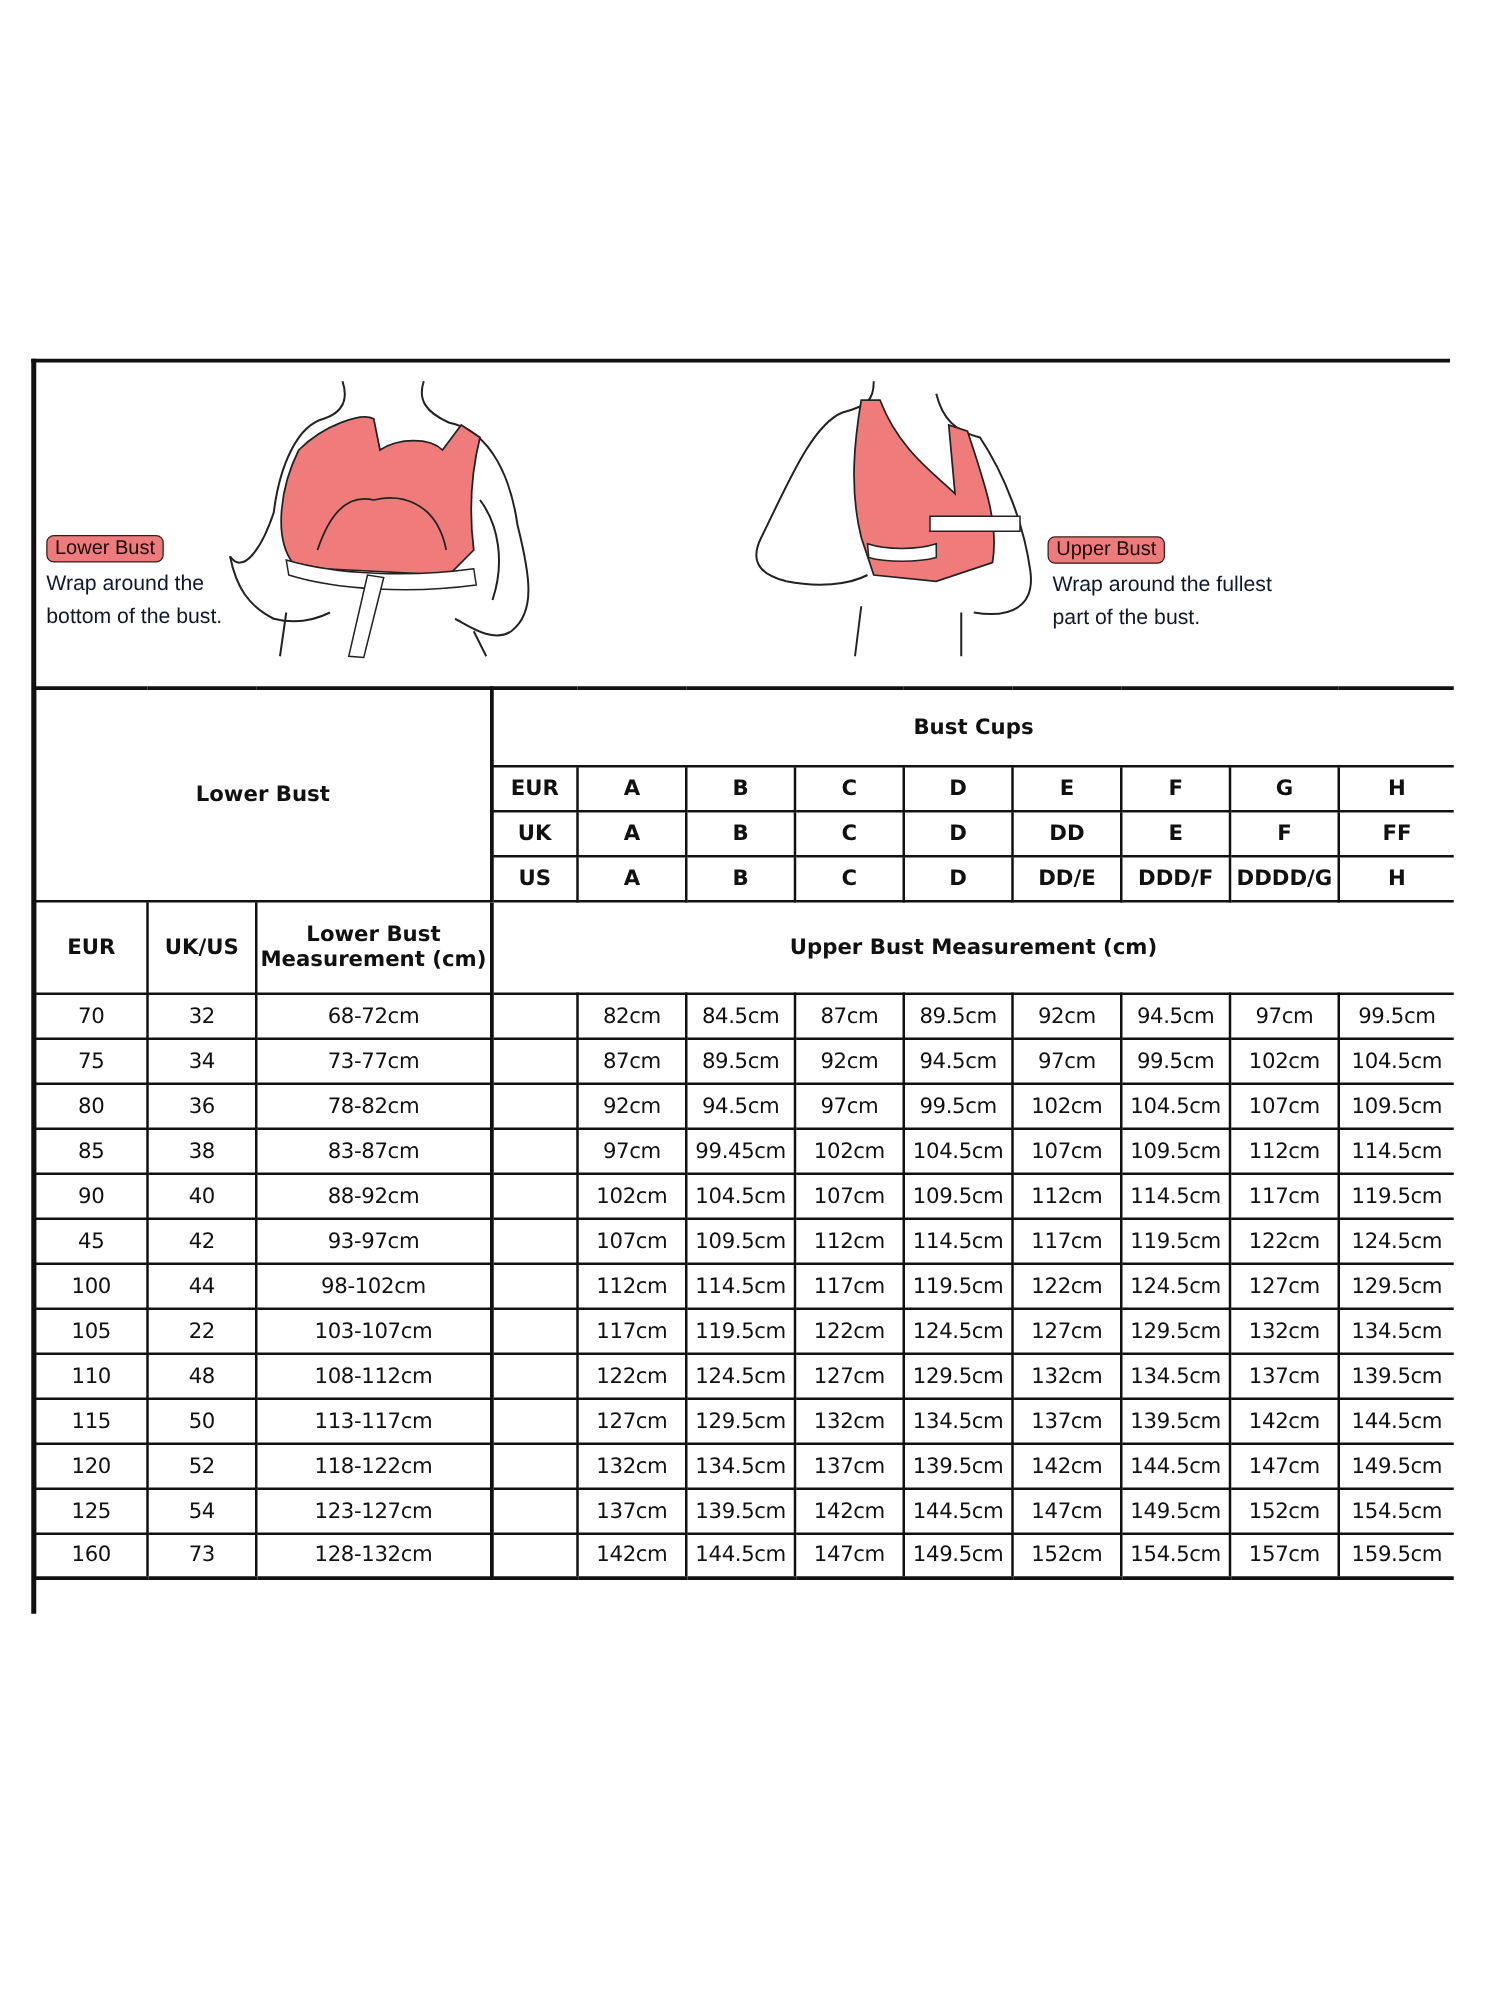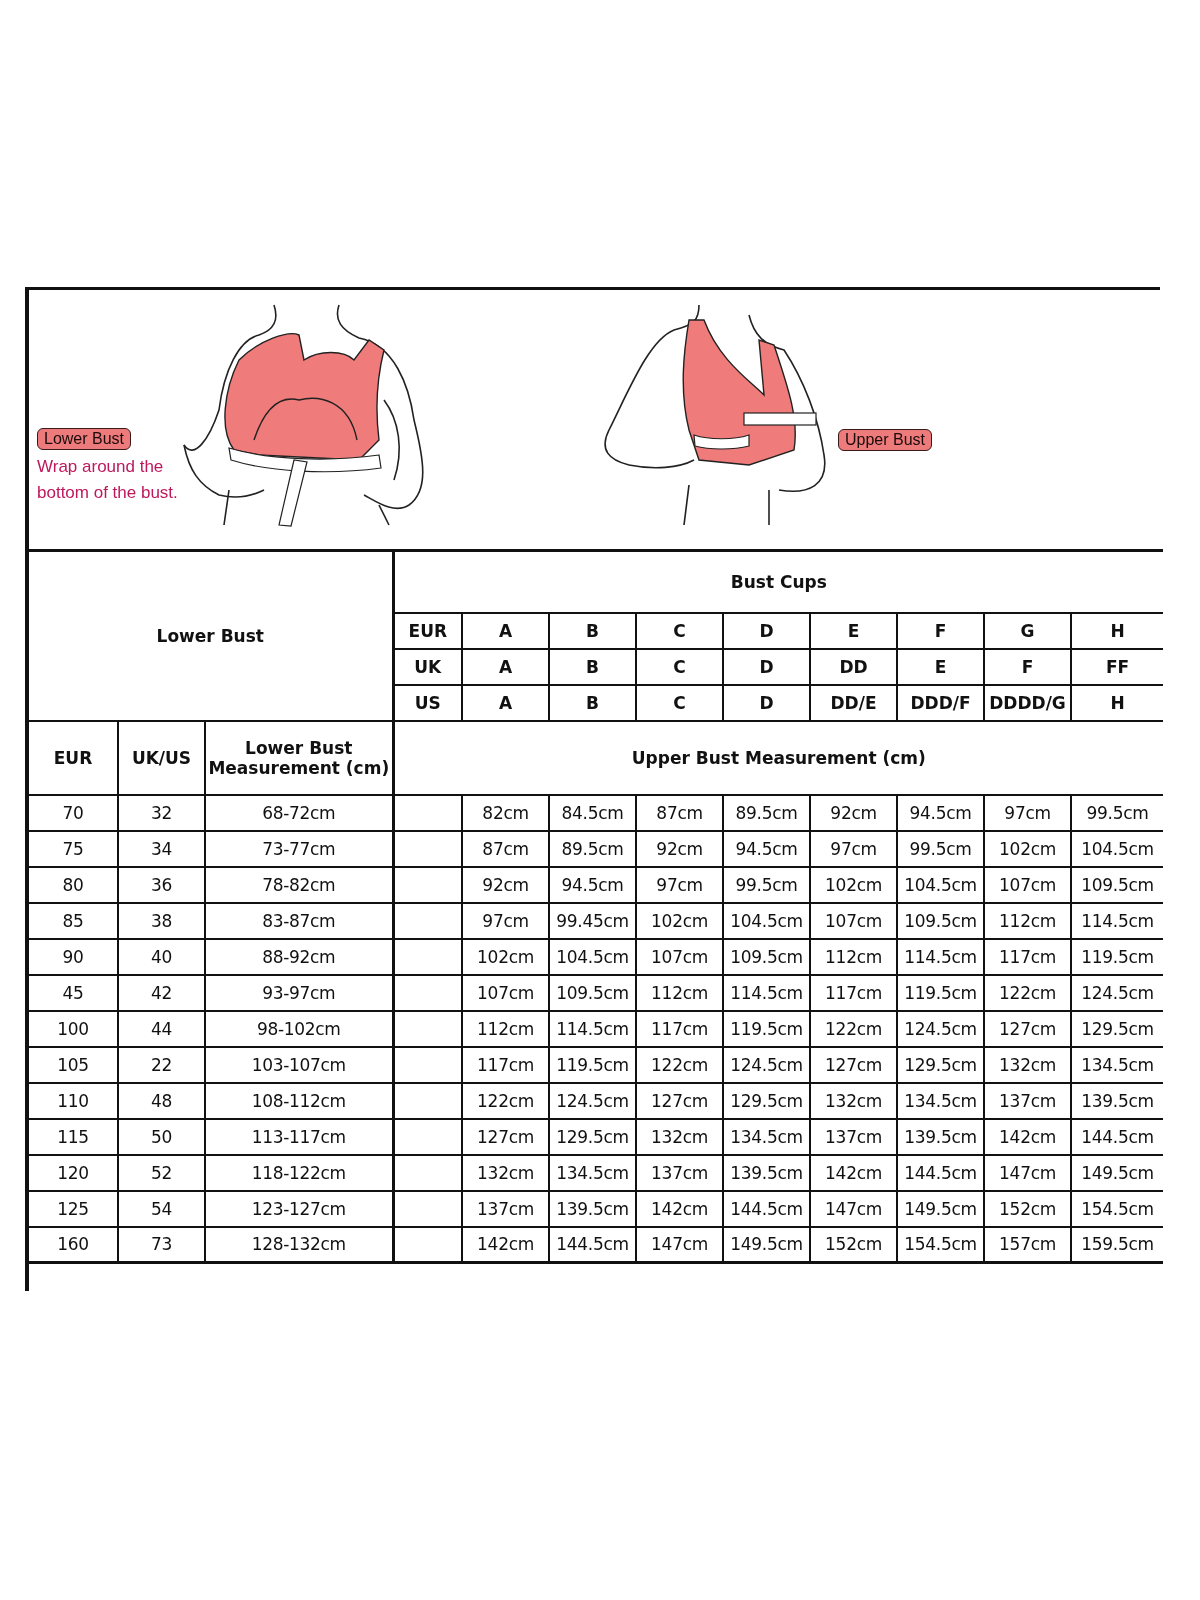--- a/index.html
+++ b/index.html
@@ -10,21 +10,21 @@
            border-top: 3px solid #111; border-left: 4px solid #111; box-sizing: border-box; }
 
   .illus { position: absolute; left: 0; top: 0; width: 1131px; height: 258px; }
   .illus .fig { position: absolute; }
   .fig-left { left: 150px; top: 10px; width: 270px; height: 230px; }
   .fig-right { left: 570px; top: 10px; width: 250px; height: 230px; }
 
   .tag { position: absolute; background: #ee7b7b; border: 1.5px solid #3a1a1a; border-radius: 6px;
          font-family: "Liberation Sans", sans-serif; font-size: 16px; padding: 1px 6px; color: #1a0a0a; }
   .caption { position: absolute; font-family: "Liberation Sans", sans-serif; font-size: 17px;
-             line-height: 26px; color: #be185d; }
+             line-height: 26px; color: #0f172a; }
 
   table.chart { position: absolute; left: -2px; top: 259px; border-collapse: collapse;
                 table-layout: fixed; width: 1135px; }
   table.chart td { border: 2px solid #111; text-align: center; vertical-align: middle;
                    font-family: "DejaVu Sans", sans-serif; font-size: 17px; padding: 0;
                    height: 36px; box-sizing: border-box; white-space: nowrap; }
   table.chart td.b { font-weight: bold; }
   table.chart tr.top td { border-top: 3px solid #111; }
   table.chart td.thick-r { border-right: 3px solid #111; }
   table.chart td.noright { border-right: none; }
@@ -70,20 +70,24 @@
         <path d="M170 190 L170 225"></path>
       </g>
       <path d="M90 20 L105 20 C120 60 150 80 165 95 L160 40 L175 45 C190 90 200 120 195 150 L150 165 L100 160 L90 130 C80 90 85 50 90 20Z" fill="#ef7b7b" stroke="#222" stroke-width="1.4"></path>
       <g stroke="#222" stroke-width="1.2" fill="#fff">
         <rect x="145" y="113" width="72" height="12"></rect>
         <path d="M95 135 C110 140 135 140 150 135 L150 146 C135 150 110 150 96 146Z"></path>
       </g>
     </svg>
 
     <span class="tag" style="left:809px; top:139px;text-align:center;">Upper Bust</span>
+    <div class="caption" style="left:813px; top:165px;">
+      <div>Wrap around the fullest</div>
+      <div>part of the bust.</div>
+    </div>
   </div>
 
   <table class="chart">
     <colgroup>
       <col style="width:90px">
         <col style="width:87px">
         <col style="width:188px">
       <col style="width:69px">
       <col style="width:87px">
         <col style="width:87px">

